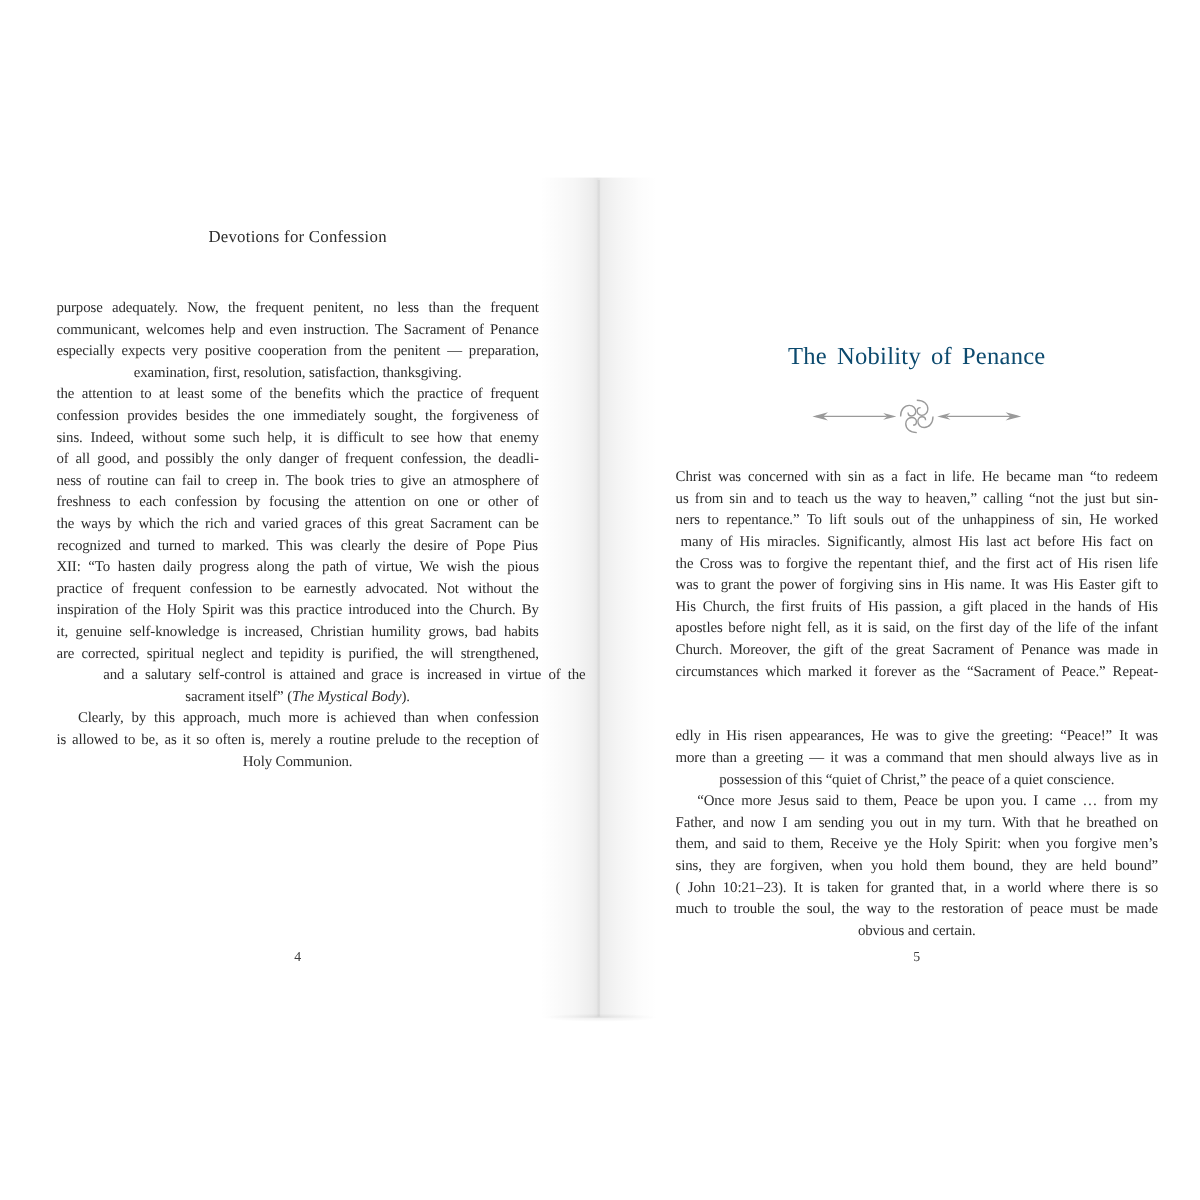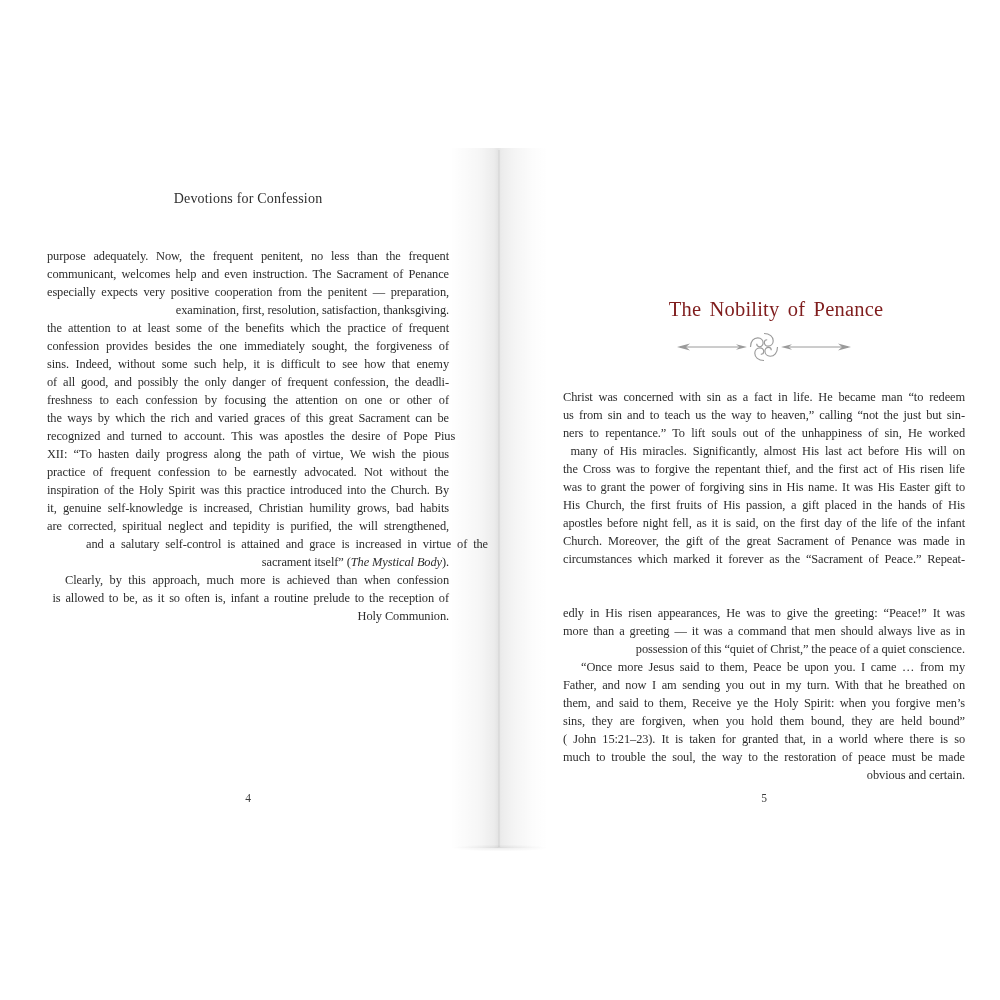--- a/index.html
+++ b/index.html
@@ -31,33 +31,33 @@
   }
   .page{position:absolute;top:0;width:402px;height:1000px;}
   .page-left{left:47px;}
   .page-right{left:563px;}
   .running-head{
     position:absolute;top:191px;left:0;width:100%;text-align:center;
     font-size:14px;color:#2e2e2e;letter-spacing:0.2px;
   }
   .chapter-title{
     position:absolute;top:286px;left:0;width:100%;text-align:center;
-    font-size:20.5px;font-weight:normal;color:#7f1d1d;margin:12px;
+    font-size:20.5px;font-weight:normal;color:#0c4a6e;margin:0;
     word-spacing:3px;letter-spacing:0.2px;
   }
   .ornament{
     position:absolute;top:327px;left:0;width:100%;
     display:flex;justify-content:center;
   }
   .body-text{position:absolute;left:0;width:402px;color:#2d2d2d;}
   .body-left{top:247px;}
   .body-right{top:388px;}
   .bl{
     height:18px;line-height:18px;font-size:12.4px;letter-spacing:-0.1px;
-    white-space:nowrap;text-align:right;overflow:visible;
+    white-space:nowrap;text-align:center;overflow:visible;
   }
   .bl.ind{padding-left:18px;}
   .bl i{font-style:italic;}
   .folio{
     position:absolute;top:792px;left:0;width:100%;text-align:center;
     font-size:11.5px;color:#3c3c3c;
   }
 </style>
 </head>
 <body>
@@ -72,32 +72,33 @@
     <div class="running-head">Devotions for Confession</div>
     <div class="body-text body-left">
         <div class="bl" style="word-spacing: 4.85938px;"><span><span>purpose adequately. Now, the frequent penitent, no less than the frequent</span></span></div>
         <div class="bl" style="word-spacing: 2.1875px;"><span><span>communicant, welcomes help and even instruction. The Sacrament of Penance</span></span></div>
         <div class="bl" style="word-spacing: 2.70486px;"><span><span>especially expects very positive cooperation from the penitent — preparation,</span></span></div>
         <div class="bl last"><span><span>examination, first, resolution, satisfaction, thanksgiving.</span></span></div>
         <div class="bl" style="word-spacing: 3.27524px;"><span><span>the attention to at least some of the benefits which the practice of frequent</span></span></div>
         <div class="bl" style="word-spacing: 3.98958px;"><span><span>confession provides besides the one immediately sought, the forgiveness of</span></span></div>
         <div class="bl" style="word-spacing: 3.50962px;"><span><span>sins. Indeed, without some such help, it is difficult to see how that enemy</span></span></div>
         <div class="bl" style="word-spacing: 2.88542px;"><span><span>of all good, and possibly the only danger of frequent confession, the deadli-</span></span></div>
+        <div class="bl" style="word-spacing: 2.55417px;"><span><span>ness of routine can fail to creep in. The book tries to give an atmosphere of</span></span></div>
         <div class="bl" style="word-spacing: 4.22917px;"><span><span>freshness to each confession by focusing the attention on one or other of</span></span></div>
         <div class="bl" style="word-spacing: 2.41406px;"><span><span>the ways by which the rich and varied graces of this great Sacrament can be</span></span></div>
-        <div class="bl" style="word-spacing: 3.42578px;"><span><span>recognized and turned to account. This was apostles the desire of Pope Pius</span></span></div>
+        <div class="bl" style="word-spacing: 3.42578px;"><span><span>recognized and turned to marked. This was clearly the desire of Pope Pius</span></span></div>
         <div class="bl" style="word-spacing: 3.38341px;"><span><span>XII: “To hasten daily progress along the path of virtue, We wish the pious</span></span></div>
         <div class="bl" style="word-spacing: 4.36562px;"><span><span>practice of frequent confession to be earnestly advocated. Not without the</span></span></div>
         <div class="bl" style="word-spacing: 2.01042px;"><span><span>inspiration of the Holy Spirit was this practice introduced into the Church. By</span></span></div>
         <div class="bl" style="word-spacing: 3.30903px;"><span><span>it, genuine self-knowledge is increased, Christian humility grows, bad habits</span></span></div>
         <div class="bl" style="word-spacing: 3.12812px;"><span><span>are corrected, spiritual neglect and tepidity is purified, the will strengthened,</span></span></div>
         <div class="bl" style="word-spacing: 2.97356px; margin-left: 39px;"><span><span>and a salutary self-control is attained and grace is increased in virtue of the</span></span></div>
         <div class="bl last"><span><span>sacrament itself” (</span><i>The Mystical Body</i><span>).</span></span></div>
         <div class="bl ind" style="word-spacing: 3.59063px;"><span><span>Clearly, by this approach, much more is achieved than when confession</span></span></div>
-        <div class="bl" style="word-spacing: 1.88867px;"><span><span>is allowed to be, as it so often is, infant a routine prelude to the reception of</span></span></div>
+        <div class="bl" style="word-spacing: 1.88867px;"><span><span>is allowed to be, as it so often is, merely a routine prelude to the reception of</span></span></div>
         <div class="bl last"><span><span>Holy Communion.</span></span></div>
       </div>
     <div class="folio">4</div>
   </div>
 
   <div class="page page-right">
     <h1 class="chapter-title">The Nobility of Penance</h1>
     <div class="ornament">
       <svg width="176" height="40" viewBox="0 0 176 40">
         <defs>
@@ -118,34 +119,34 @@
           <use href="#curl" transform="rotate(90)"></use>
           <use href="#curl" transform="rotate(180)"></use>
           <use href="#curl" transform="rotate(270)"></use>
         </g>
       </svg>
     </div>
     <div class="body-text body-right">
         <div class="bl" style="word-spacing: 2.86607px;"><span><span>Christ was concerned with sin as a fact in life. He became man “to redeem</span></span></div>
         <div class="bl" style="word-spacing: 2.14844px;"><span><span>us from sin and to teach us the way to heaven,” calling “not the just but sin-</span></span></div>
         <div class="bl" style="word-spacing: 3.23438px;"><span><span>ners to repentance.” To lift souls out of the unhappiness of sin, He worked</span></span></div>
-        <div class="bl" style="word-spacing: 3.0013px;"><span><span>many of His miracles. Significantly, almost His last act before His will on</span></span></div>
+        <div class="bl" style="word-spacing: 3.0013px;"><span><span>many of His miracles. Significantly, almost His last act before His fact on</span></span></div>
         <div class="bl" style="word-spacing: 2.21354px;"><span><span>the Cross was to forgive the repentant thief, and the first act of His risen life</span></span></div>
         <div class="bl" style="word-spacing: 1.6084px;"><span><span>was to grant the power of forgiving sins in His name. It was His Easter gift to</span></span></div>
         <div class="bl" style="word-spacing: 2.74896px;"><span><span>His Church, the first fruits of His passion, a gift placed in the hands of His</span></span></div>
         <div class="bl" style="word-spacing: 1.82077px;"><span><span>apostles before night fell, as it is said, on the first day of the life of the infant</span></span></div>
         <div class="bl" style="word-spacing: 3.23307px;"><span><span>Church. Moreover, the gift of the great Sacrament of Penance was made in</span></span></div>
         <div class="bl" style="word-spacing: 2.85625px;"><span><span>circumstances which marked it forever as the “Sacrament of Peace.” Repeat-</span></span></div>
         <div class="bl" style="word-spacing: 2.96995px; margin-top: 36px;"><span><span>edly in His risen appearances, He was to give the greeting: “Peace!” It was</span></span></div>
         <div class="bl" style="word-spacing: 2.075px;"><span><span>more than a greeting — it was a command that men should always live as in</span></span></div>
         <div class="bl last"><span><span>possession of this “quiet of Christ,” the peace of a quiet conscience.</span></span></div>
         <div class="bl ind" style="word-spacing: 2.63393px;"><span><span>“Once more Jesus said to them, Peace be upon you. I came … from my</span></span></div>
         <div class="bl" style="word-spacing: 2.61458px;"><span><span>Father, and now I am sending you out in my turn. With that he breathed on</span></span></div>
         <div class="bl" style="word-spacing: 2.52404px;"><span><span>them, and said to them, Receive ye the Holy Spirit: when you forgive men’s</span></span></div>
         <div class="bl" style="word-spacing: 3.97135px;"><span><span>sins, they are forgiven, when you hold them bound, they are held bound”</span></span></div>
-        <div class="bl" style="word-spacing: 3.15px;"><span><span>( John 15:21–23). It is taken for granted that, in a world where there is so</span></span></div>
+        <div class="bl" style="word-spacing: 3.15px;"><span><span>( John 10:21–23). It is taken for granted that, in a world where there is so</span></span></div>
         <div class="bl" style="word-spacing: 2.87054px;"><span><span>much to trouble the soul, the way to the restoration of peace must be made</span></span></div>
         <div class="bl last"><span><span>obvious and certain.</span></span></div>
       </div>
     <div class="folio">5</div>
   </div>
 
 </div>
 
 </body></html>

